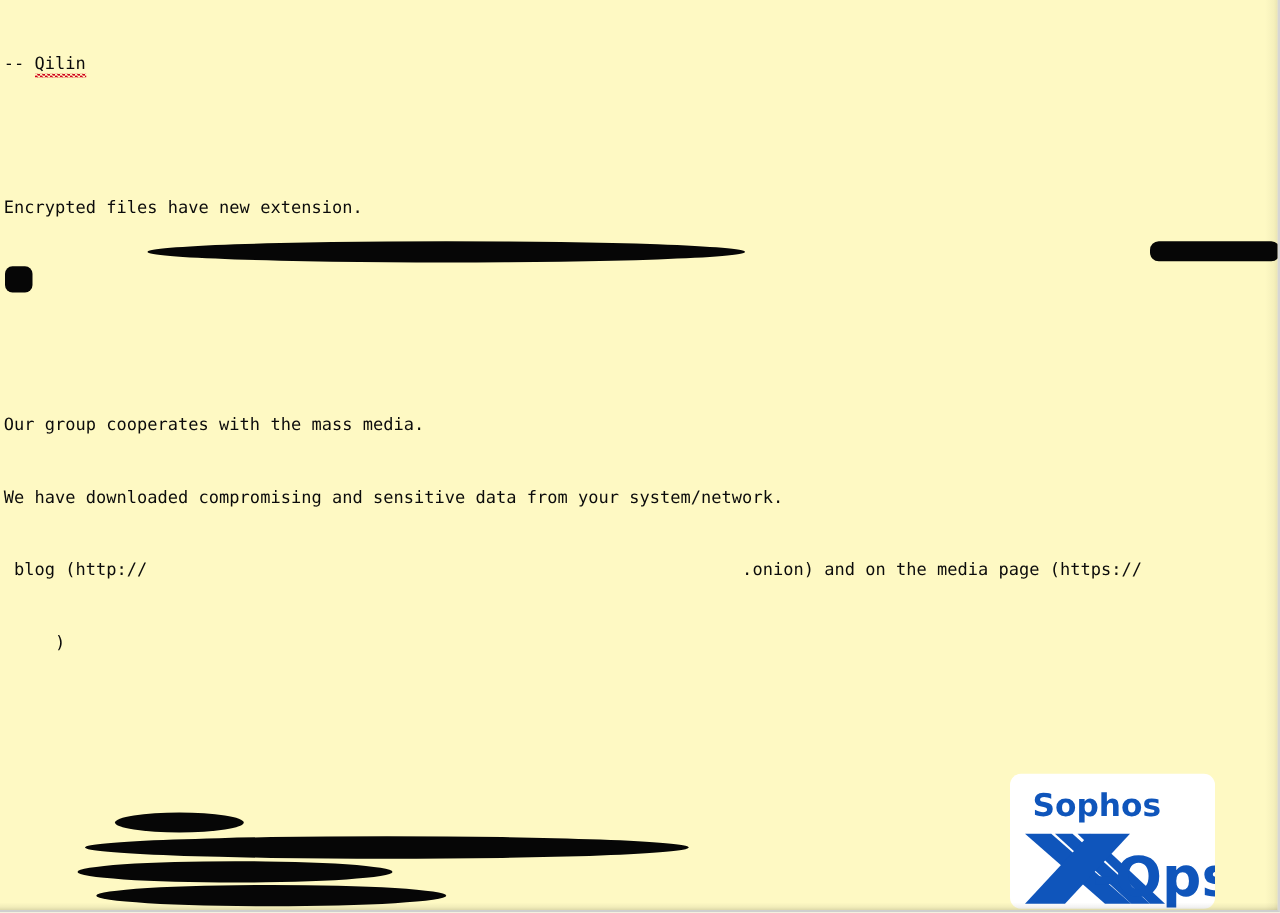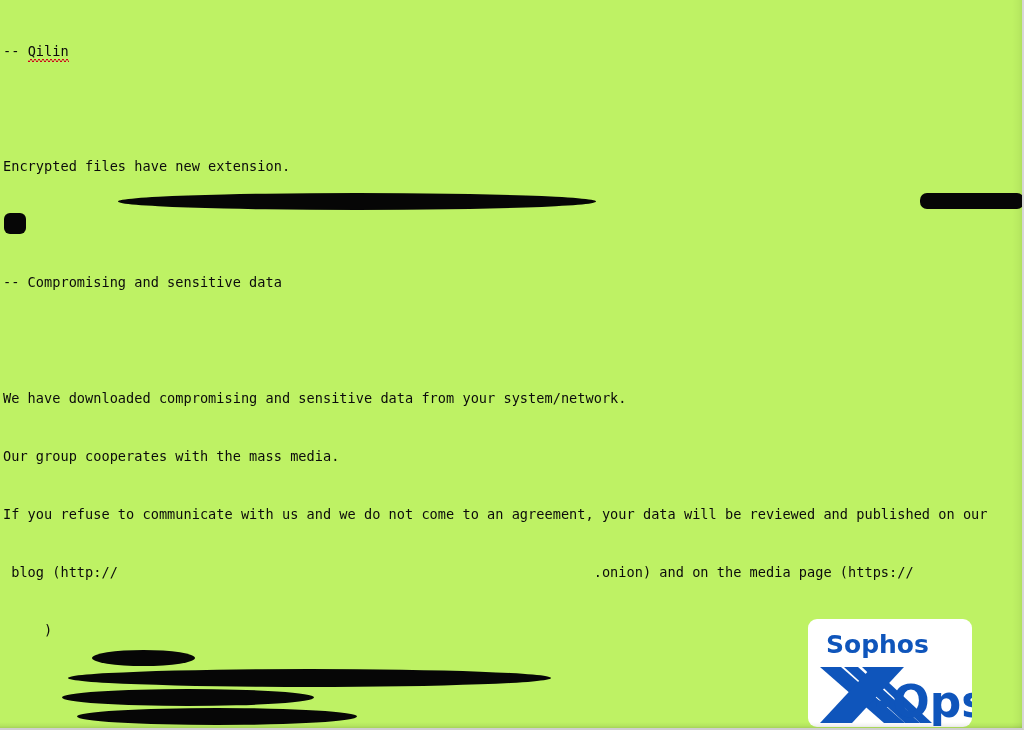--- a/index.html
+++ b/index.html
@@ -8,21 +8,21 @@
     padding: 0;
     background: #ffffff;
   }
   body {
     font-family: "DejaVu Sans Mono", "Liberation Mono", monospace;
   }
   #note {
     position: relative;
     width: 1024px;
     height: 730px;
-    background: #bef264;
+    background: #fef9c3;
     overflow: hidden;
     box-sizing: border-box;
     border-right: 2px solid #d6d6d6;
     border-bottom: 2px solid #cfcfcf;
   }
   
   #page-edge {
     position: absolute;
     top: 0; right: 0;
     width: 10px; height: 730px;
@@ -107,25 +107,23 @@
 </head>
 <body>
 
 <div id="note">
 
   <div id="text-layer">
     <div class="ln"><span>-- </span><span class="misspell">Qilin</span></div>
     <div class="ln blank">&nbsp;</div>
     <div class="ln">Encrypted files have new extension.</div>
     <div class="ln blank">&nbsp;</div>
-    <div class="ln">-- Compromising and sensitive data</div>
     <div class="ln blank">&nbsp;</div>
+    <div class="ln">Our group cooperates with the mass media.</div>
     <div class="ln">We have downloaded compromising and sensitive data from your system/network.</div>
-    <div class="ln">Our group cooperates with the mass media.</div>
-    <div class="ln">If you refuse to communicate with us and we do not come to an agreement, your data will be reviewed and published on our</div>
     <div class="ln"> blog (http://                                                          .onion) and on the media page (https://              </div>
     <div class="ln">     )</div>
     
     
     
     
     
     
     
     

